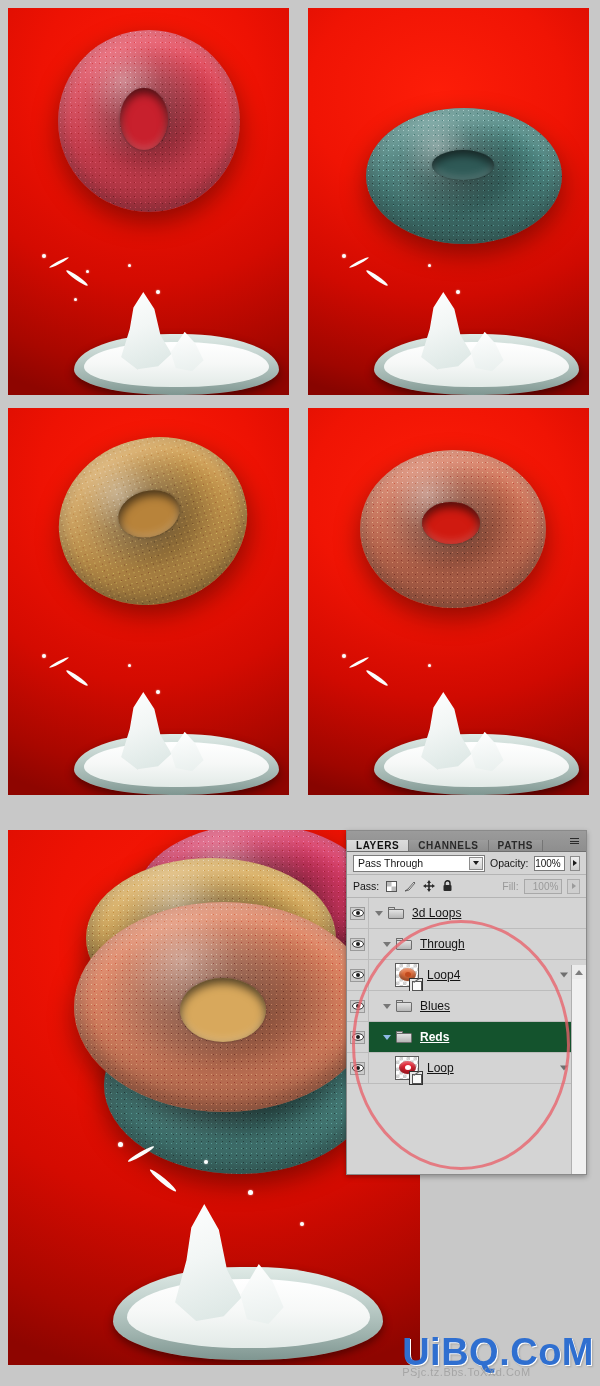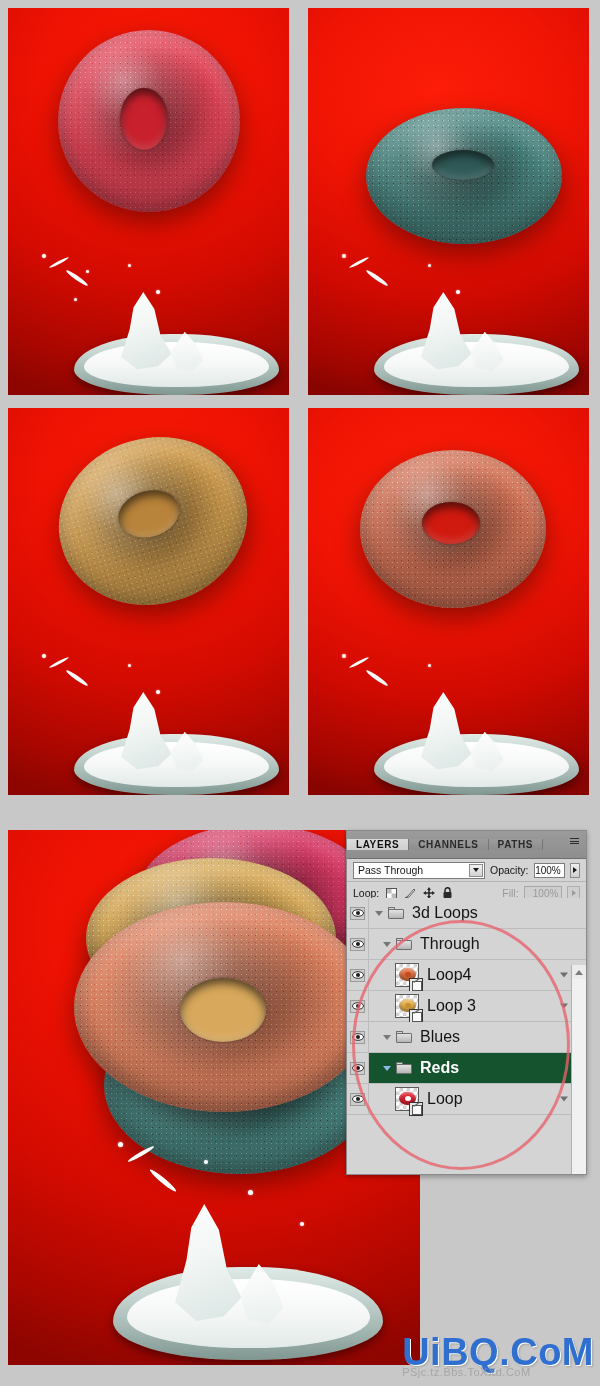--- a/index.html
+++ b/index.html
@@ -109,23 +109,23 @@
     left: 346px; top: 830px;
     width: 241px; height: 345px;
     background: #d4d4d4;
     border: 1px solid #8a8a8a;
     box-shadow: 0 2px 5px rgba(0,0,0,.30);
     font-size: 11px;
     color: #151515;
     z-index: 30;
   }
   .tabbar {
-    height: 28px;
+    height: 21px;
     background: linear-gradient(180deg,#9b9b9b 0%, #8e8e8e 100%);
-    display: flex; align-items: center;
+    display: flex; align-items: flex-end;
     border-bottom: 1px solid #6f6f6f;
     position: relative;
   }
   .tab {
     padding: 0 9px;
     display: flex; align-items: center;
     font-size: 10px; font-weight: bold;
     letter-spacing: .6px;
     color: #2a2a2a;
     background: linear-gradient(180deg,#9c9c9c,#8d8d8d);
@@ -293,23 +293,24 @@
   }
   .thumb .cube::after {
     content: "";
     position: absolute; left: 3px; top: 1px;
     width: 7px; height: 1px;
     background: #666;
     transform: rotate(-35deg);
   }
   .layer-name {
     margin-left: 8px;
-    font-size: 16px;
+    font-size: 12px;
     color: #141414;
     white-space: nowrap;
+    text-decoration: underline;
   }
   .layer-row.selected .layer-name { color: #fff; font-weight: bold; }
   .row-caret {
     position: absolute;
     right: 18px; top: 50%;
     transform: translateY(-50%);
     width: 0; height: 0;
     border-left: 4px solid transparent;
     border-right: 4px solid transparent;
     border-top: 5px solid #6f6f6f;
@@ -507,21 +508,21 @@
       </span>
     </div>
     <span class="lbl">Opacity:</span>
     <div class="numbox">100%</div>
     <div class="smallbtn">
         <span class="caret-r"></span>
       </div>
   </div>
 
   <div class="lockrow">
-    <span class="lbl">Loop:</span>
+    <span class="lbl">Pass:</span>
     <span class="lock-icons">
       <span>
         <svg width="11" height="11" viewBox="0 0 11 11">
             <rect x="0.5" y="0.5" width="10" height="10" fill="#fff" stroke="#555"></rect>
             <rect x="1" y="1" width="4.5" height="4.5" fill="#bbb"></rect>
             <rect x="5.5" y="5.5" width="4.5" height="4.5" fill="#bbb"></rect>
           </svg>
       </span>
       <span>
         <svg width="12" height="11" viewBox="0 0 12 11">
@@ -594,81 +595,65 @@
       </div>
       <span class="thumb indent-2" style="--mc:#e2703e; --mh:#c14a1e;">
         <span class="mini"></span>
         <span class="cube"></span>
       </span>
       <span class="layer-name">Loop4</span>
       <span class="row-caret"></span>
     </div>
 
 
+
     <div class="layer-row">
       <div class="eye-cell">
         <span class="eye-box">
           <svg width="12" height="8" viewBox="0 0 12 8">
               <ellipse cx="6" cy="4" rx="5.5" ry="3.3" fill="#fff" stroke="#1d1d1d" stroke-width="0.9"></ellipse>
               <circle cx="6" cy="4" r="2" fill="#1d1d1d"></circle>
             </svg>
         </span>
       </div>
-      <span class="thumb indent-2" style="--mc:#e8b24e; --mh:#c98e2c;">
-        <span class="mini"></span>
-        <span class="cube"></span>
-      </span>
-      <span class="layer-name">Loop 3</span>
-      <span class="row-caret"></span>
+      <span class="disc-tri indent-1"></span>
+      <span class="folder">
+          <span class="tabtop"></span>
+          <span class="body"></span>
+        </span>
+      <span class="layer-name">Blues</span>
+    </div>
+
+
+    <div class="layer-row selected">
+      <div class="eye-cell">
+        <span class="eye-box">
+          <svg width="12" height="8" viewBox="0 0 12 8">
+              <ellipse cx="6" cy="4" rx="5.5" ry="3.3" fill="#fff" stroke="#1d1d1d" stroke-width="0.9"></ellipse>
+              <circle cx="6" cy="4" r="2" fill="#1d1d1d"></circle>
+            </svg>
+        </span>
+      </div>
+      <span class="disc-tri indent-1"></span>
+      <span class="folder">
+          <span class="tabtop"></span>
+          <span class="body"></span>
+        </span>
+      <span class="layer-name">Reds</span>
     </div>
 
     <div class="layer-row">
       <div class="eye-cell">
         <span class="eye-box">
           <svg width="12" height="8" viewBox="0 0 12 8">
               <ellipse cx="6" cy="4" rx="5.5" ry="3.3" fill="#fff" stroke="#1d1d1d" stroke-width="0.9"></ellipse>
               <circle cx="6" cy="4" r="2" fill="#1d1d1d"></circle>
             </svg>
         </span>
       </div>
-      <span class="disc-tri indent-1"></span>
-      <span class="folder">
-          <span class="tabtop"></span>
-          <span class="body"></span>
-        </span>
-      <span class="layer-name">Blues</span>
-    </div>
-
-
-    <div class="layer-row selected">
-      <div class="eye-cell">
-        <span class="eye-box">
-          <svg width="12" height="8" viewBox="0 0 12 8">
-              <ellipse cx="6" cy="4" rx="5.5" ry="3.3" fill="#fff" stroke="#1d1d1d" stroke-width="0.9"></ellipse>
-              <circle cx="6" cy="4" r="2" fill="#1d1d1d"></circle>
-            </svg>
-        </span>
-      </div>
-      <span class="disc-tri indent-1"></span>
-      <span class="folder">
-          <span class="tabtop"></span>
-          <span class="body"></span>
-        </span>
-      <span class="layer-name">Reds</span>
-    </div>
-
-    <div class="layer-row">
-      <div class="eye-cell">
-        <span class="eye-box">
-          <svg width="12" height="8" viewBox="0 0 12 8">
-              <ellipse cx="6" cy="4" rx="5.5" ry="3.3" fill="#fff" stroke="#1d1d1d" stroke-width="0.9"></ellipse>
-              <circle cx="6" cy="4" r="2" fill="#1d1d1d"></circle>
-            </svg>
-        </span>
-      </div>
       <span class="thumb indent-2" style="--mc:#e02030; --mh:#ffffff;">
         <span class="mini"></span>
         <span class="cube"></span>
       </span>
       <span class="layer-name">Loop</span>
       <span class="row-caret"></span>
     </div>
 
     <div class="scrollbar">
       <div class="scroll-up">

